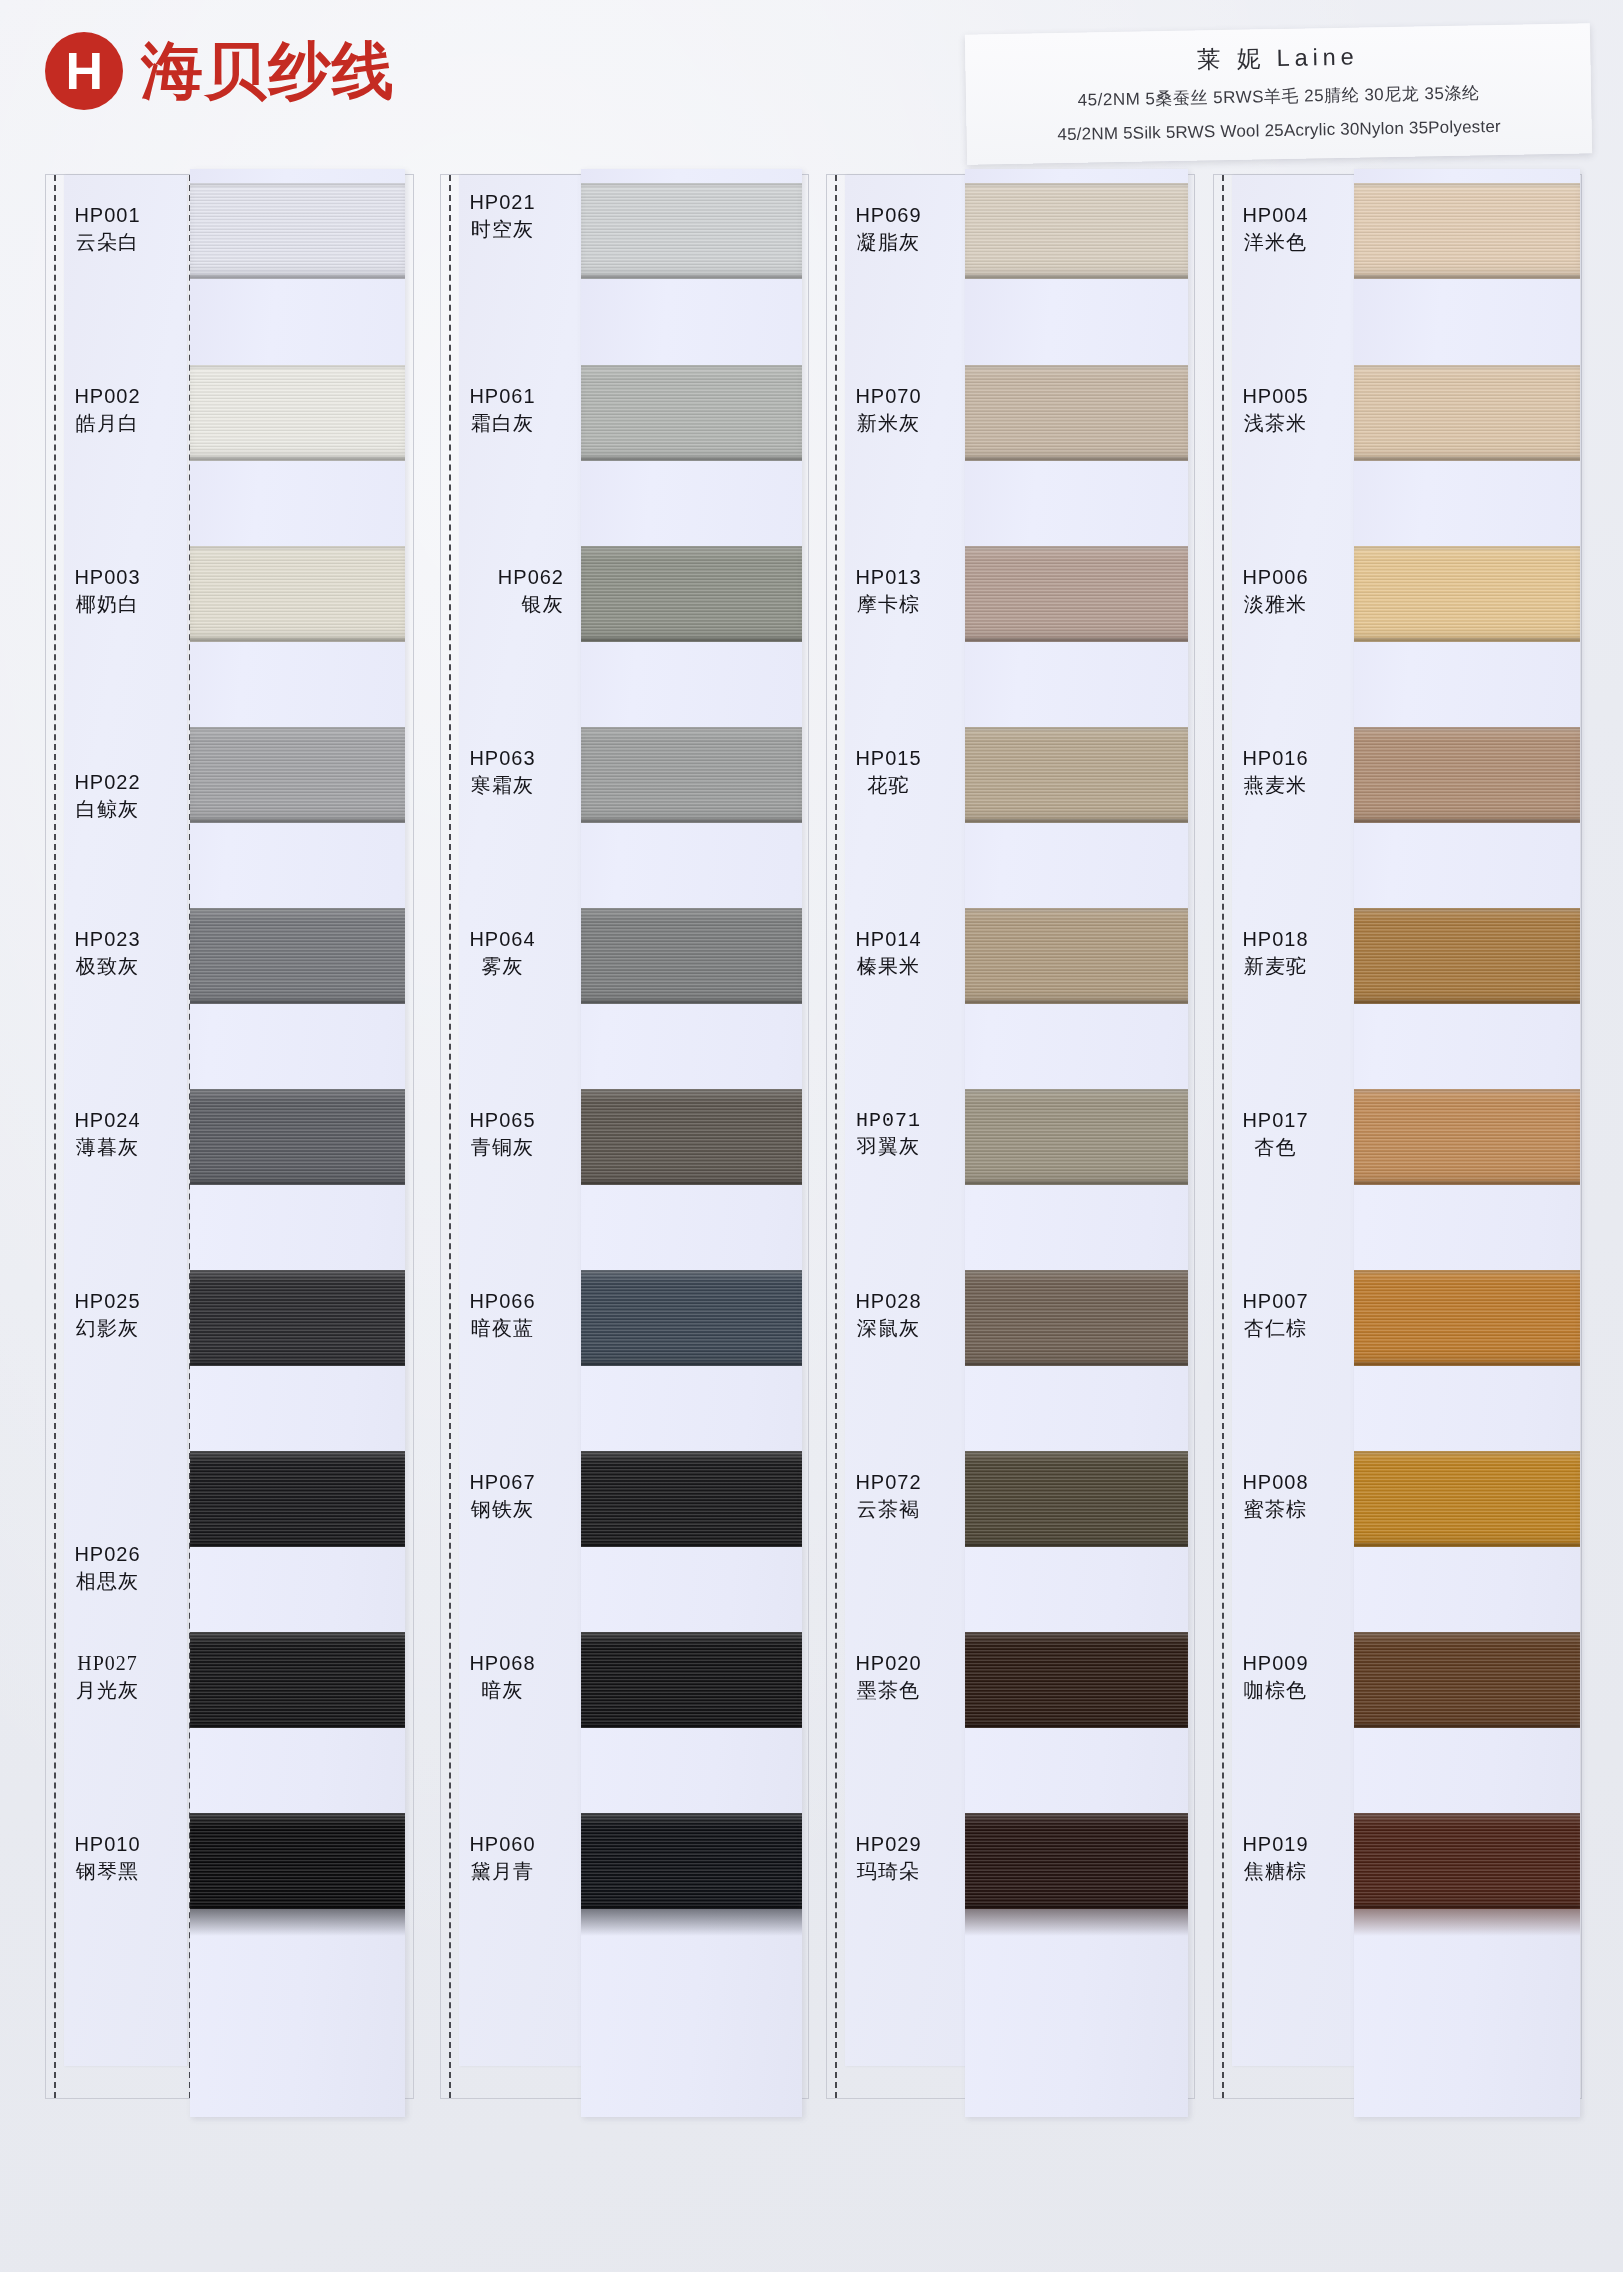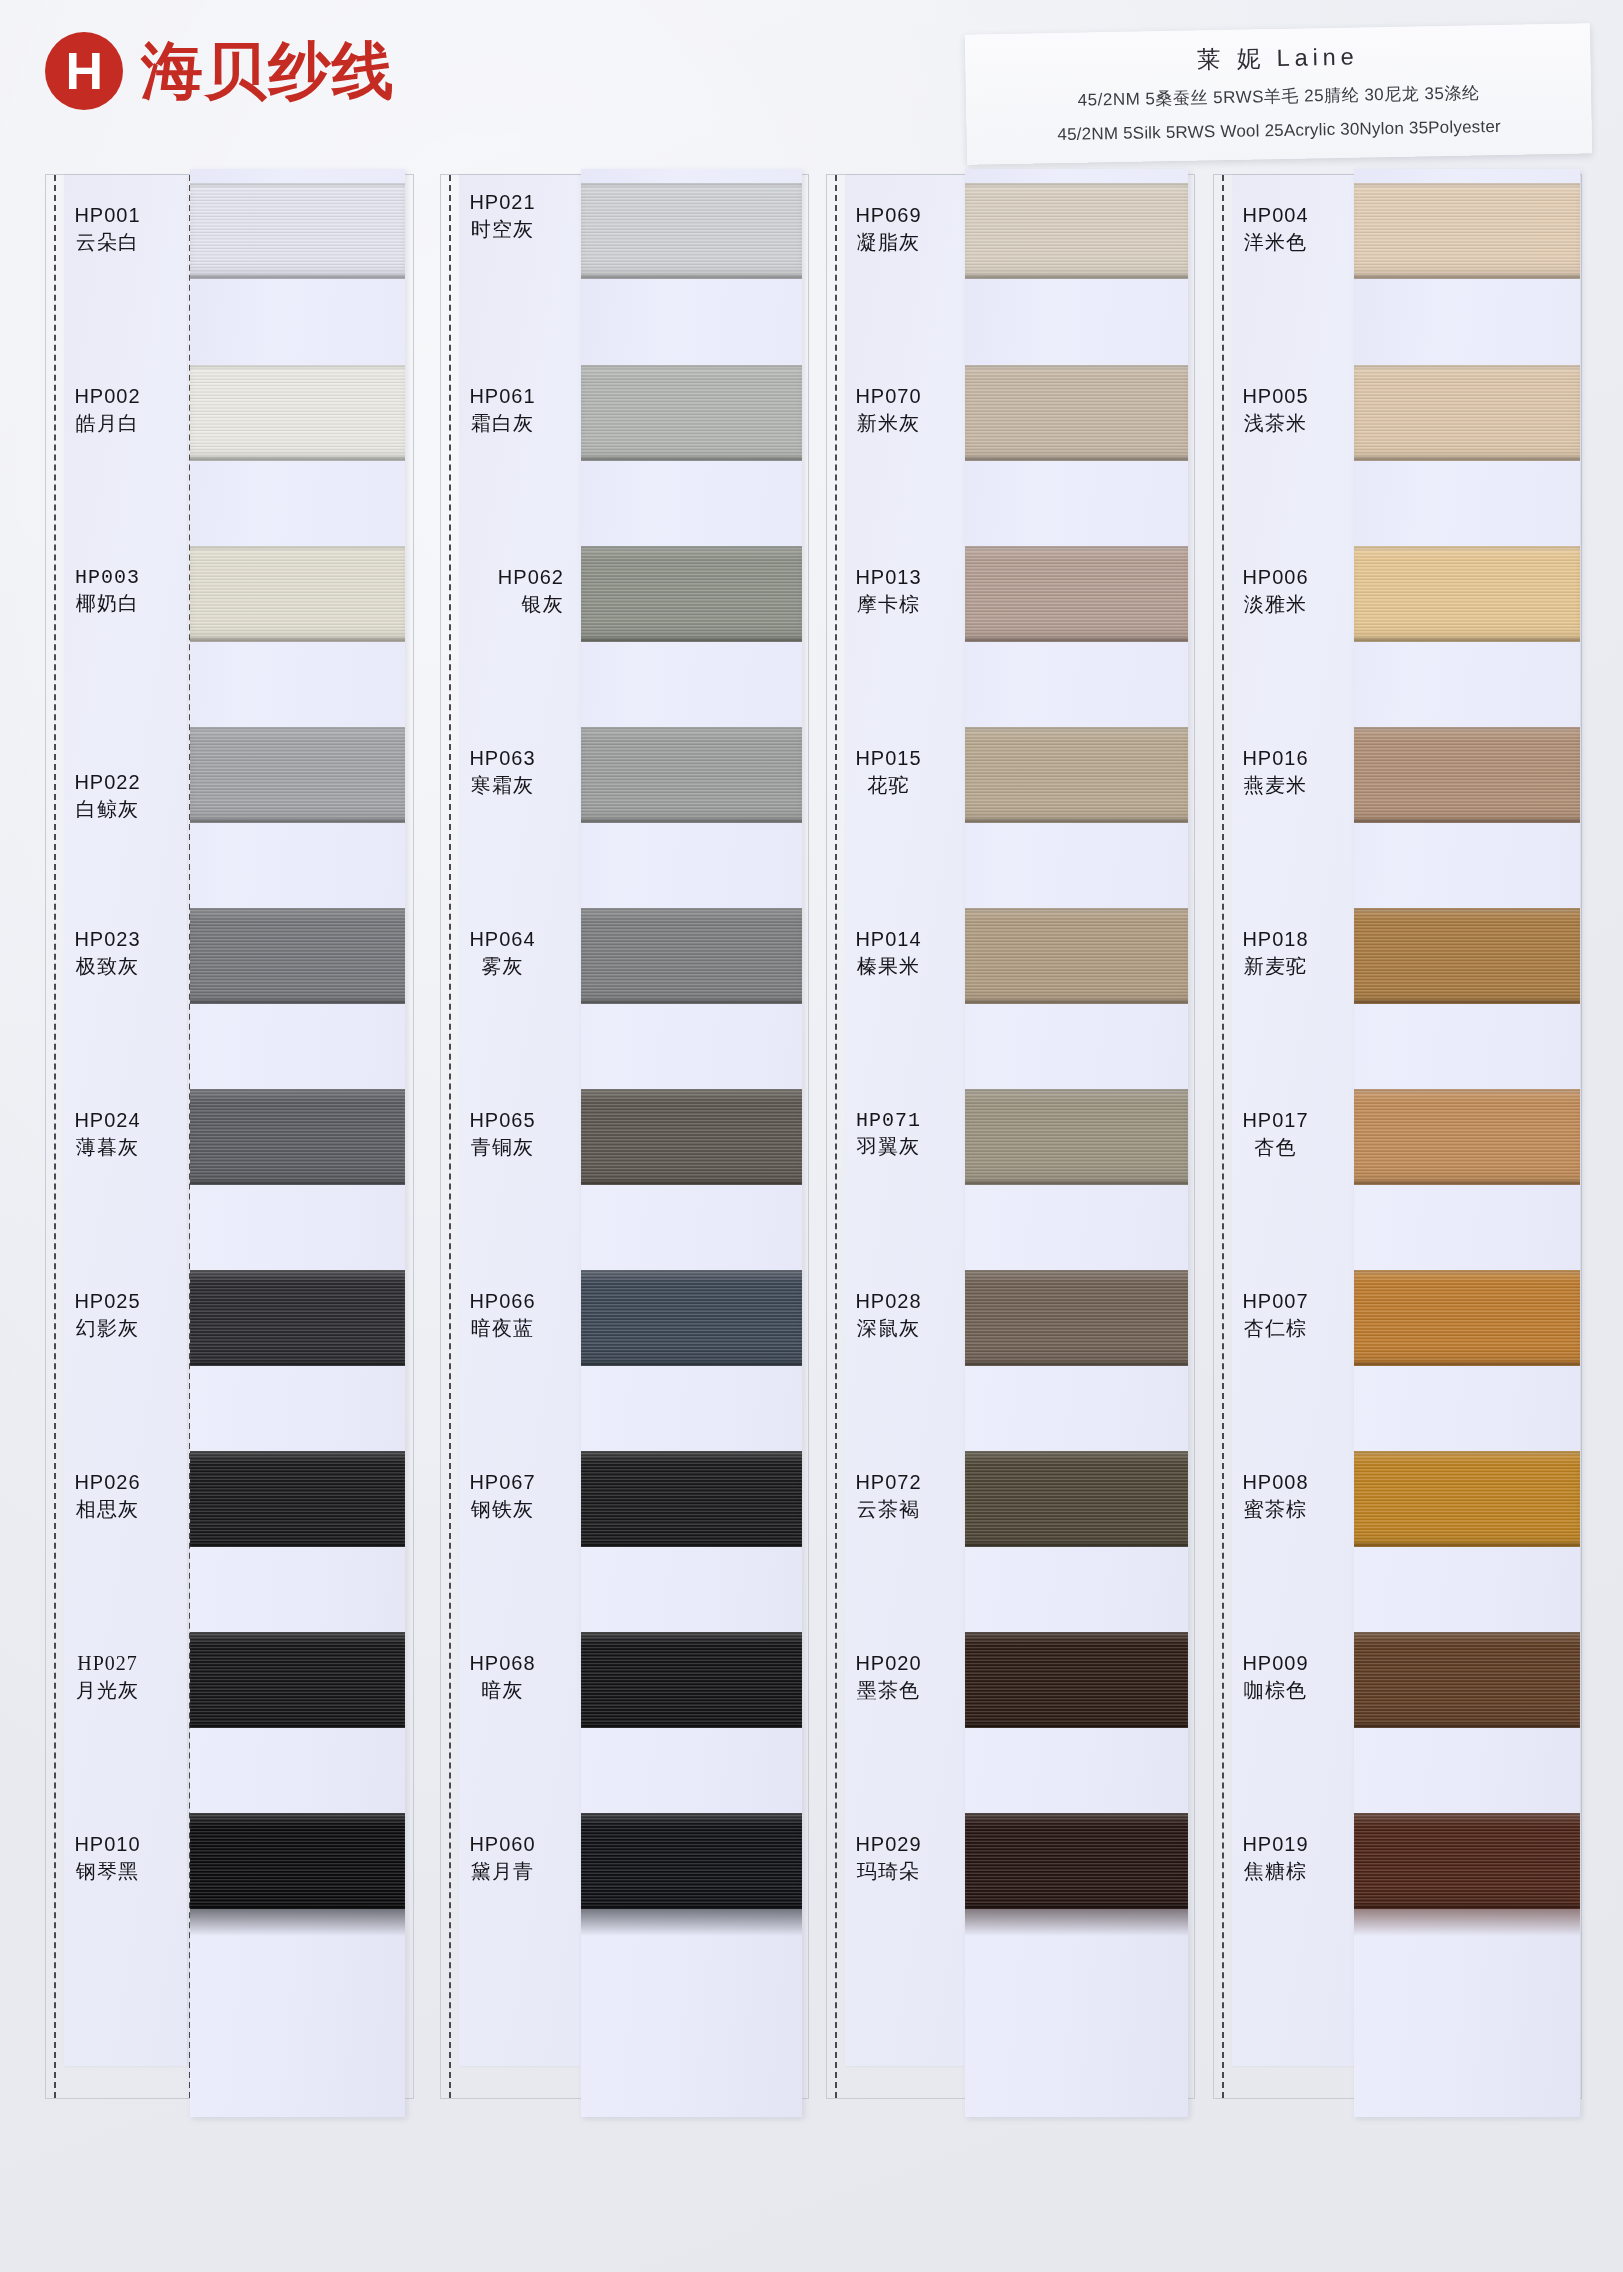--- a/index.html
+++ b/index.html
@@ -161,41 +161,41 @@
       <div class="label-strip"></div>
       <div class="perf inner"></div>
       <div class="name" style="top: 29px;">
         <div class="code">HP001</div>
         <div class="cn">云朵白</div>
       </div>
       <div class="name" style="top: 210px;">
         <div class="code">HP002</div>
         <div class="cn">皓月白</div>
       </div>
-      <div class="name" style="top: 391px; font-family: Liberation Mono, monospace;">
+      <div class="name" style="top: 391px;">
         <div class="code">HP003</div>
         <div class="cn">椰奶白</div>
       </div>
       <div class="name" style="top: 596px;">
         <div class="code">HP022</div>
         <div class="cn">白鲸灰</div>
       </div>
       <div class="name" style="top: 753px;">
         <div class="code">HP023</div>
         <div class="cn">极致灰</div>
       </div>
       <div class="name" style="top: 934px;">
         <div class="code">HP024</div>
         <div class="cn">薄暮灰</div>
       </div>
       <div class="name" style="top: 1115px;">
         <div class="code">HP025</div>
         <div class="cn">幻影灰</div>
       </div>
-      <div class="name" style="top: 1296px;">
+      <div class="name" style="top: 1368px;">
         <div class="code">HP026</div>
         <div class="cn">相思灰</div>
       </div>
       <div class="name" style="top: 1477px; font-family: Liberation Serif, serif;">
         <div class="code">HP027</div>
         <div class="cn">月光灰</div>
       </div>
       <div class="name" style="top: 1658px;">
         <div class="code">HP010</div>
         <div class="cn">钢琴黑</div>

